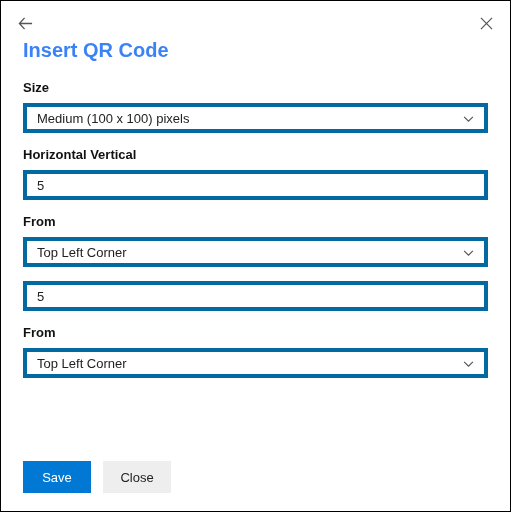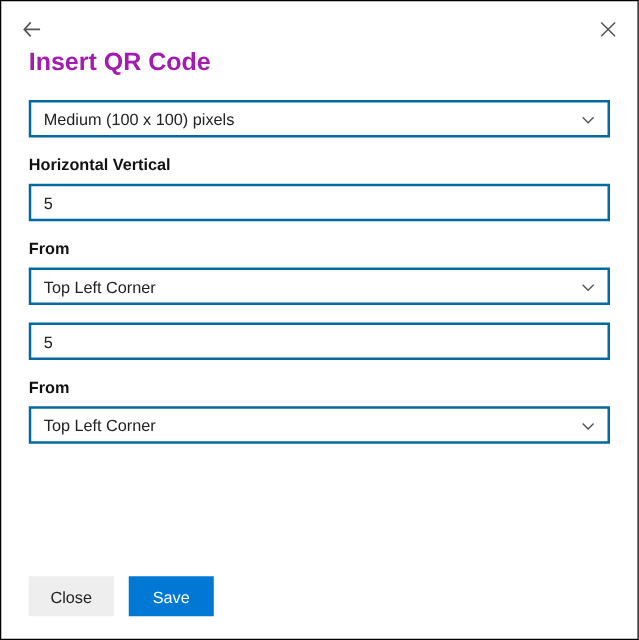--- a/index.html
+++ b/index.html
@@ -18,30 +18,30 @@
     margin-left: -8px; margin-right: -8px;
   }
   .icon-btn {
     width: 20px; height: 20px;
     display: flex; align-items: center; justify-content: center;
     cursor: pointer;
     color: #444;
   }
   .icon-btn svg { stroke: #555; }
   h1.title {
-    font-size: 20px; font-weight: 600; color: #a21caf;
+    font-size: 20px; font-weight: 600; color: #3b82f6;
     margin-top: 6px; margin-bottom: 18px;
   }
   .field-label {
     font-size: 13px; font-weight: 600; color: #111;
     margin-bottom: 8px;
   }
   .select, .text-input {
     width: 100%;
-    border: 2px solid #0369a1;
+    border: 4px solid #0369a1;
     height: 30px;
     padding: 0 10px;
     font-size: 13px;
     font-family: inherit;
     background: #fff;
     color: #222;
     display: flex; align-items: center; justify-content: space-between;
     margin-bottom: 14px;
     cursor: pointer;
   }
@@ -75,20 +75,21 @@
     </div>
     <div class="icon-btn">
       <svg width="13" height="13" viewBox="0 0 14 14" fill="none" stroke-width="1.3">
         <path d="M1 1 L13 13 M13 1 L1 13"></path>
       </svg>
     </div>
   </div>
 
   <h1 class="title">Insert QR Code</h1>
 
+  <div class="field-label">Size</div>
   <div class="select">
     <span>Medium (100 x 100) pixels</span>
     <span class="chev">
       <svg width="11" height="7" viewBox="0 0 12 8" fill="none" stroke="#555" stroke-width="1.3">
           <path d="M1 1 L6 6 L11 1"></path>
         </svg>
     </span>
   </div>
 
   <div class="field-label">Horizontal Vertical</div>
@@ -114,17 +115,17 @@
   <div class="select">
     <span>Top Left Corner</span>
     <span class="chev">
       <svg width="11" height="7" viewBox="0 0 12 8" fill="none" stroke="#555" stroke-width="1.3">
           <path d="M1 1 L6 6 L11 1"></path>
         </svg>
     </span>
   </div>
 
   <div class="footer">
+    <button class="btn btn-primary">Save</button>
     <button class="btn btn-secondary">Close</button>
-    <button class="btn btn-primary">Save</button>
   </div>
 
 </div>
 
 </body></html>

